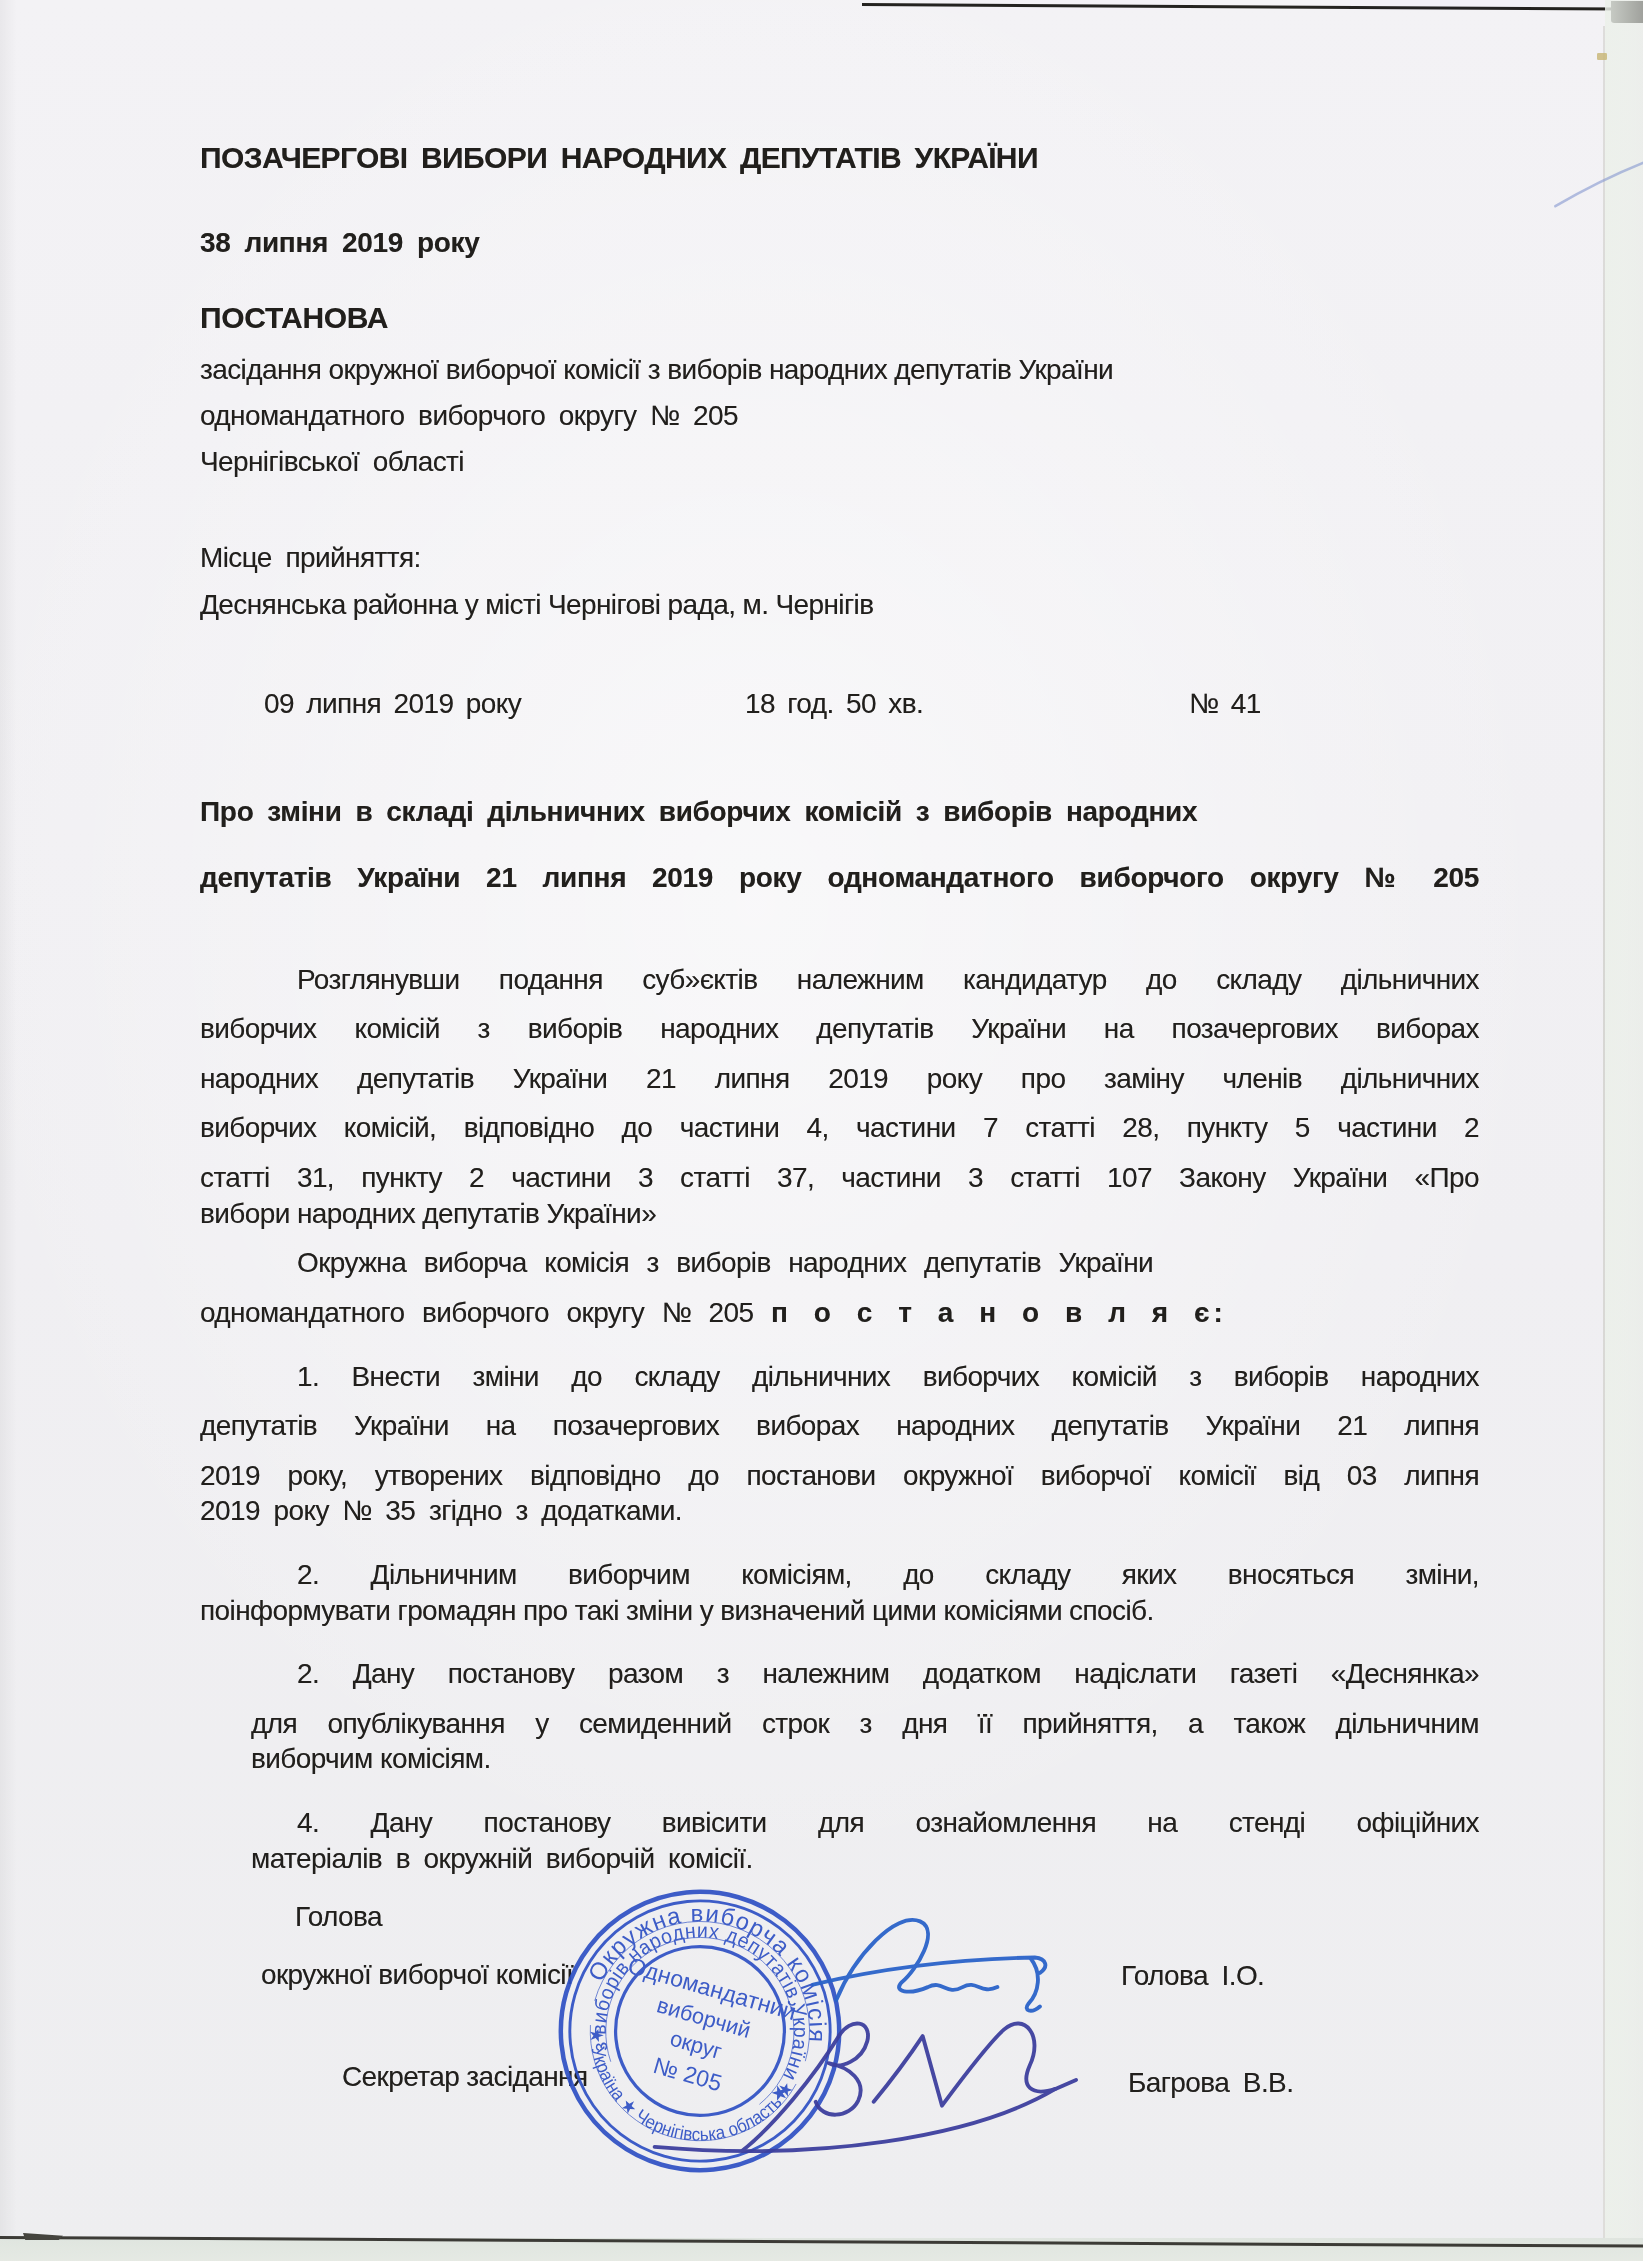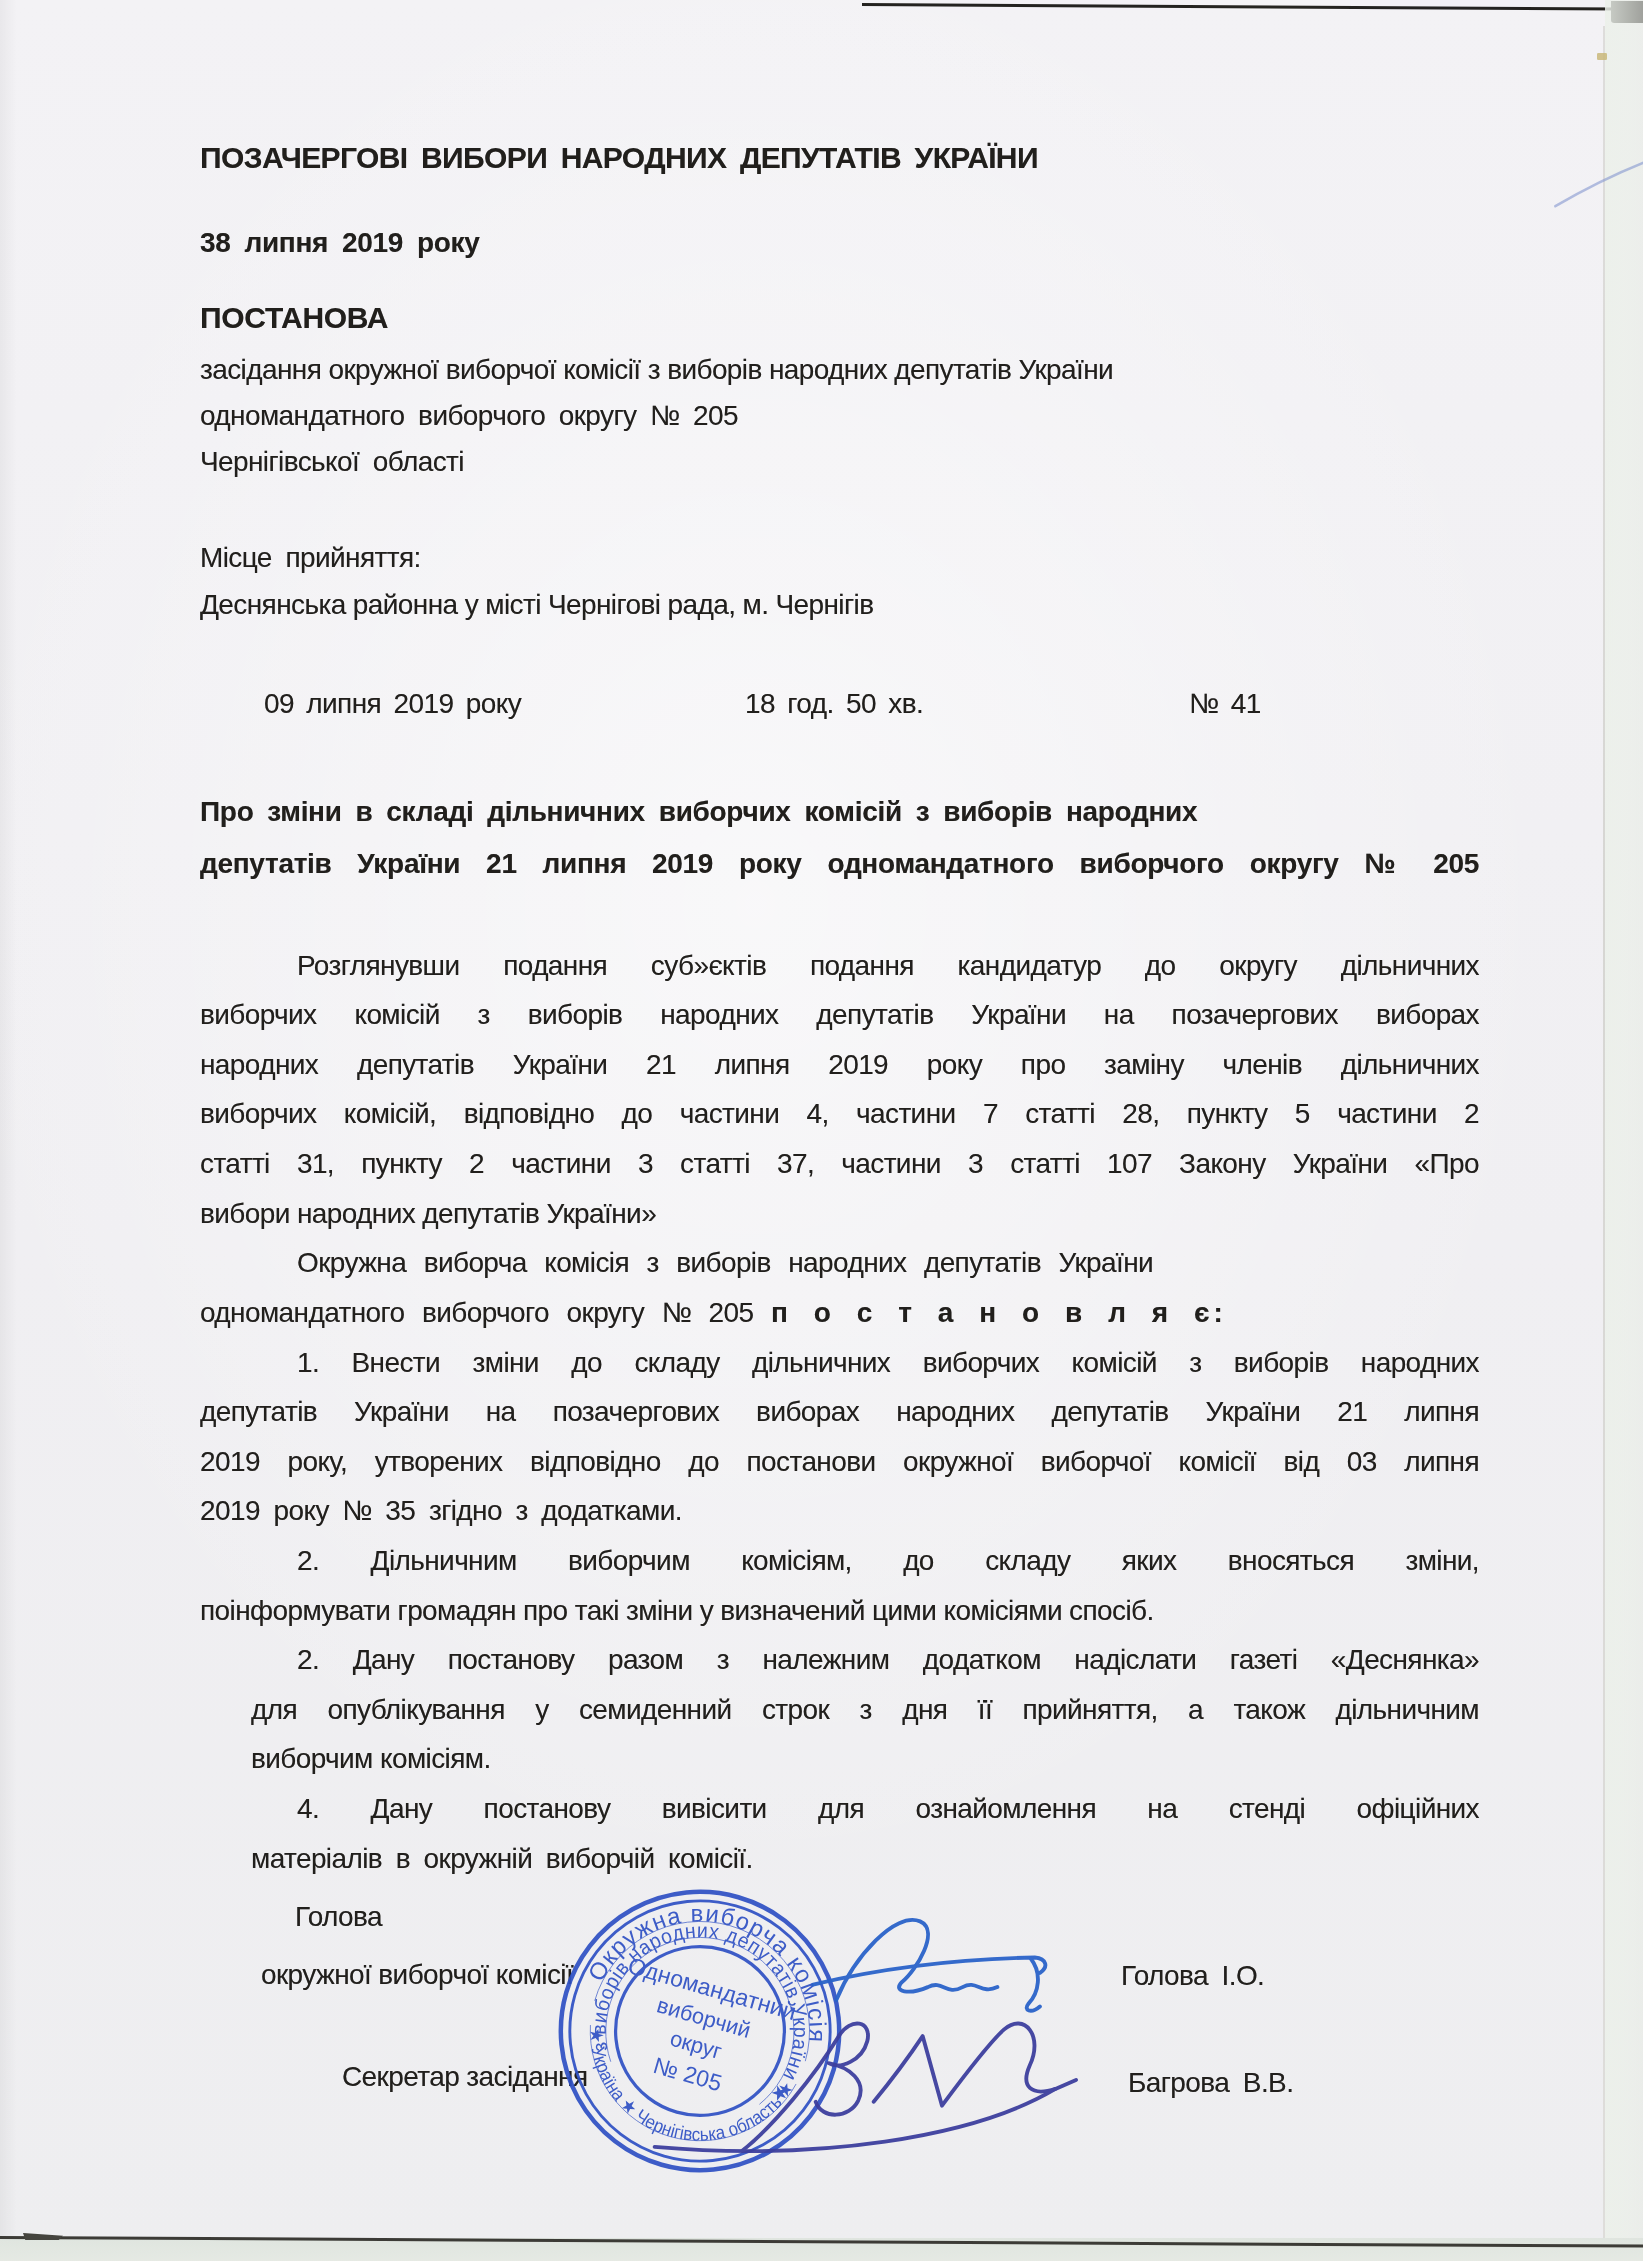--- a/index.html
+++ b/index.html
@@ -10,21 +10,21 @@
       linear-gradient(90deg, rgba(0,0,0,.045) 0px, rgba(0,0,0,0) 17px),
       linear-gradient(270deg, rgba(120,135,110,.10) 0px, rgba(0,0,0,0) 39px),
       linear-gradient(180deg, #f3f2f5 0%, #f0eff2 55%, #eeeef0 100%);
     font-family:"Liberation Sans", sans-serif;
     color:#211f1c;
   }
   .txt{position:absolute;left:200px;width:1279px;letter-spacing:-0.6px;
        font-size:28px;line-height:1.18;text-shadow:0 0 0.6px rgba(20,20,20,.4);}
   .center{text-align:left;}
   .bold{font-weight:bold;letter-spacing:-0.3px;}
-  .just{text-align:justify;text-align-last:justify;}
+  .just{text-align:justify;text-align-last:justify;margin-top:14px;}
   .ind{text-indent:97px;}
   .inset{left:251px;width:1228px;}
   .ws{word-spacing:6.4px;}
   .ws-lg{word-spacing:10.3px;}
   .title{font-size:30px;letter-spacing:-0.6px;word-spacing:5.8px;}
   .meta-row{position:absolute;left:200px;top:688px;width:1279px;height:39px;}
   .meta-row span{position:absolute;font-size:28px;letter-spacing:-0.6px;word-spacing:5.2px;
                  text-shadow:0 0 0.6px rgba(20,20,20,.4);}
   .m1{left:64px;} .m2{left:545px;} .m3{left:989px;}
   .resolve-bold{font-weight:bold;letter-spacing:3.9px;}
@@ -76,21 +76,21 @@
 
   <div class="meta-row">
     <span class="m1">09 липня 2019 року</span>
     <span class="m2">18 год. 50 хв.</span>
     <span class="m3">№ 41</span>
   </div>
 
   <div class="txt center bold ws" style="top:795px">Про зміни в складі дільничних виборчих комісій з виборів народних</div>
   <div class="txt bold just ws" style="top:847px">депутатів України 21 липня 2019 року одномандатного виборчого округу № 205</div>
 
-  <div class="txt just ind" style="top:949px">Розглянувши подання суб»єктів подання кандидатур до округу дільничних</div>
+  <div class="txt just ind" style="top:949px">Розглянувши подання суб»єктів належним кандидатур до складу дільничних</div>
   <div class="txt just" style="top:998px">виборчих комісій з виборів народних депутатів України на позачергових виборах</div>
   <div class="txt just" style="top:1048px">народних депутатів України 21 липня 2019 року про заміну членів дільничних</div>
   <div class="txt just" style="top:1097px">виборчих комісій, відповідно до частини 4, частини 7 статті 28, пункту 5 частини 2</div>
   <div class="txt just" style="top:1147px">статті 31, пункту 2 частини 3 статті 37, частини 3 статті 107 Закону України «Про</div>
   <div class="txt" style="top:1197px">вибори народних депутатів України»</div>
 
   <div class="txt ind ws-lg" style="top:1246px">Окружна виборча комісія з виборів народних депутатів України</div>
   <div class="txt ws-lg" style="top:1296px">
     <span>одномандатного виборчого округу № 205</span>
     <span class="resolve-bold">п о с т а н о в л я є:</span>

